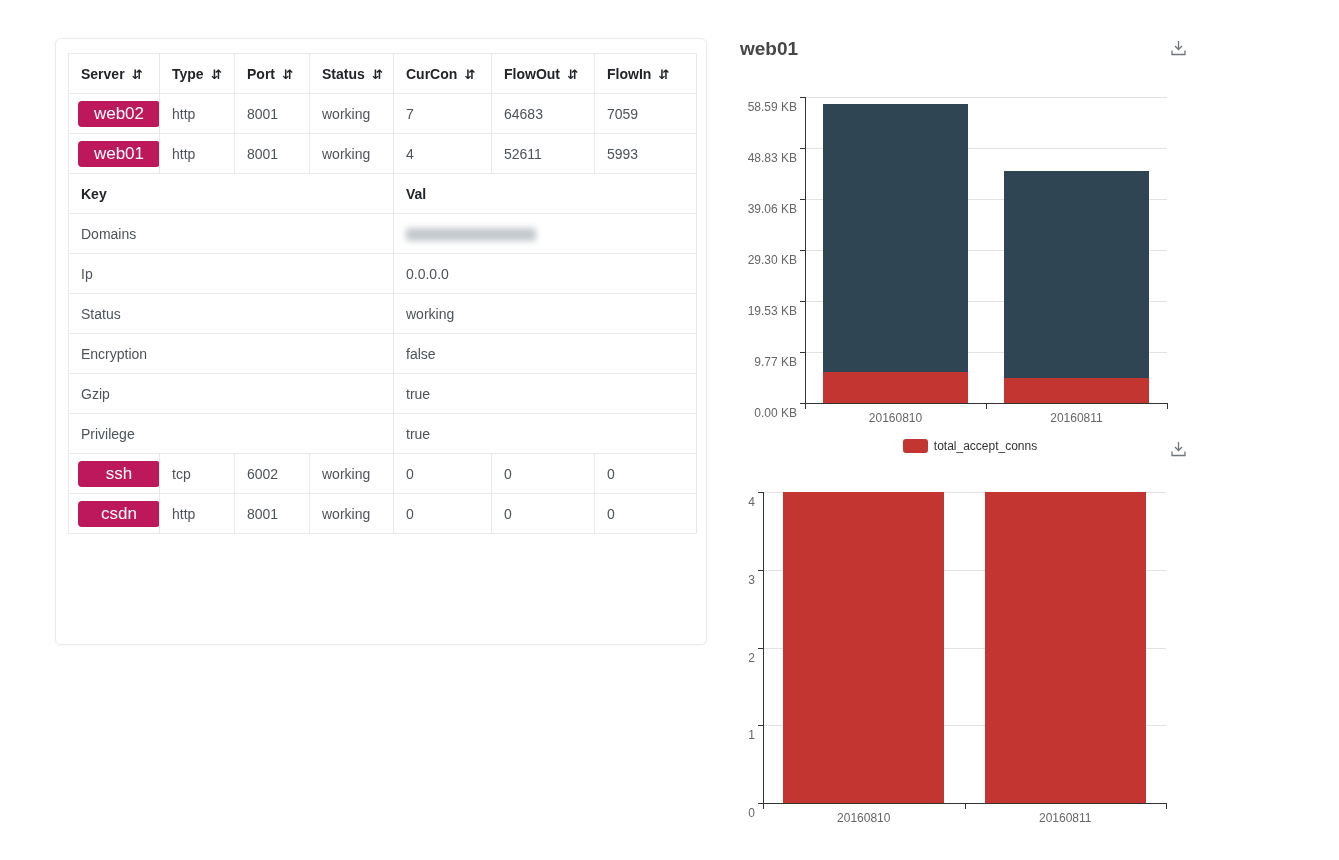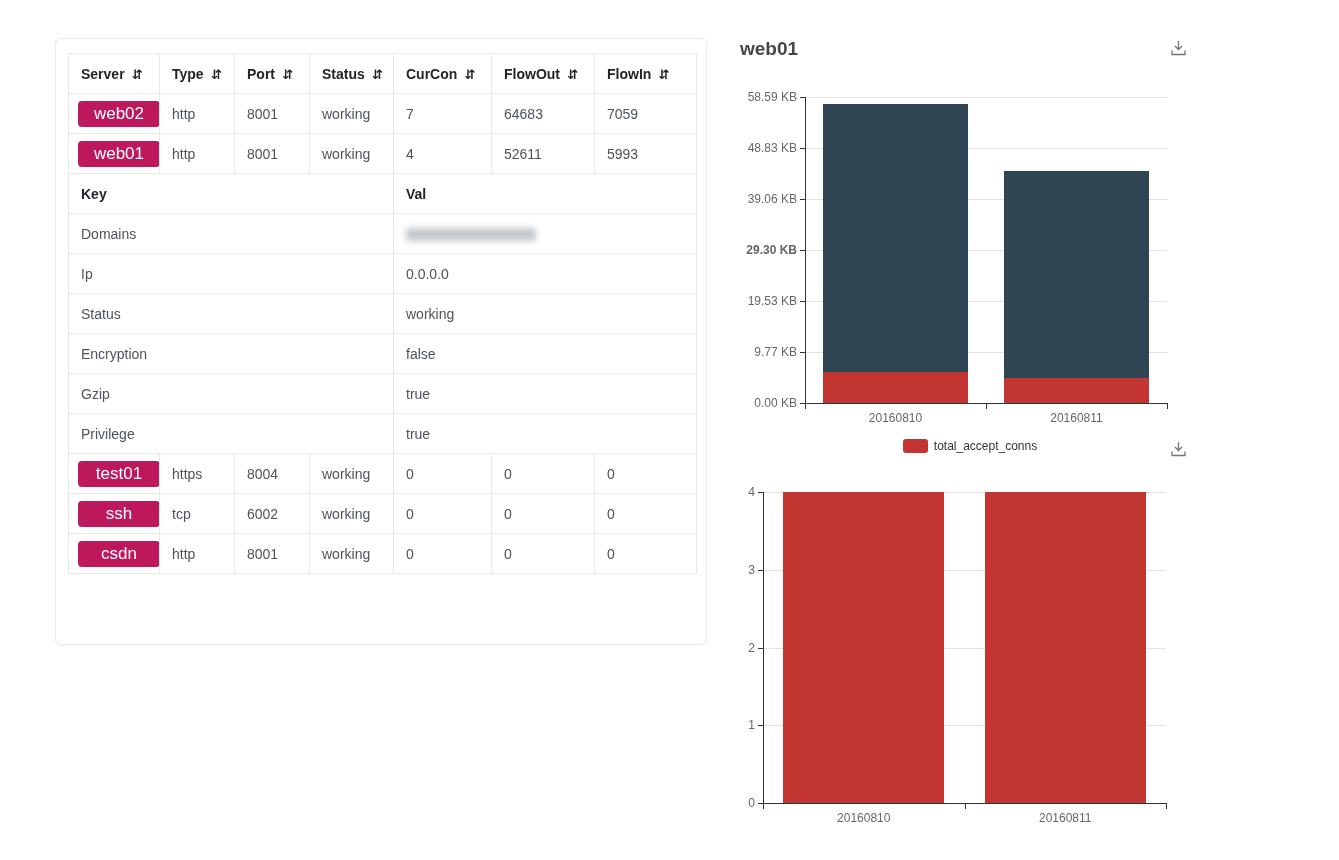--- a/index.html
+++ b/index.html
@@ -63,21 +63,21 @@
   .legend-swatch{width:25px;height:14px;border-radius:3px;margin-right:6px;}
   .legend-label{font-size:12px;color:#333;}
   .dl{position:absolute;right:12px;cursor:pointer;}
   #chart1 .dl{top:9px;}
   #chart2 .dl{top:8px;}
   .dl svg{display:block;}
 
   .gridline{position:absolute;height:1px;background:#e3e3e3;}
   .axis{position:absolute;background:#333;}
   .tick{position:absolute;background:#333;}
-  .ylabel{position:absolute;font-size:12px;color:#666;text-align:right;height:14px;line-height:14px;}
+  .ylabel{position:absolute;font-size:12px;color:#666;text-align:right;height:14px;line-height:14px;margin-top:10px;}
   .xlabel{position:absolute;font-size:12px;color:#666;text-align:center;height:14px;line-height:14px;}
   .bar-seg{position:absolute;}
 </style>
 </head>
 <body>
 
 <div class="card">
   <table class="server">
     <colgroup>
       <col style="width:91px">
@@ -138,29 +138,20 @@
         </tr>
         <tr>
           <td colspan="4">Gzip</td>
           <td colspan="3">true</td>
         </tr>
         <tr>
           <td colspan="4">Privilege</td>
           <td colspan="3">true</td>
         </tr>
         <tr>
-          <td class="badge-cell"><span class="badge">test01</span></td>
-          <td>https</td>
-          <td>8004</td>
-          <td>working</td>
-          <td>0</td>
-          <td>0</td>
-          <td>0</td>
-        </tr>
-        <tr>
           <td class="badge-cell"><span class="badge">ssh</span></td>
           <td>tcp</td>
           <td>6002</td>
           <td>working</td>
           <td>0</td>
           <td>0</td>
           <td>0</td>
         </tr>
         <tr>
           <td class="badge-cell"><span class="badge">csdn</span></td>
@@ -185,21 +176,21 @@
   </div>
 <div class="ylabel" style="left: -23px; top: 366px; width: 80px;">0.00 KB</div>
     <div class="tick" style="left: 60px; top: 373px; width: 5px; height: 1px;"></div>
     <div class="gridline" style="left: 65px; top: 322px; width: 362px;"></div>
     <div class="ylabel" style="left: -23px; top: 315px; width: 80px;">9.77 KB</div>
     <div class="tick" style="left: 60px; top: 322px; width: 5px; height: 1px;"></div>
     <div class="gridline" style="left: 65px; top: 271px; width: 362px;"></div>
     <div class="ylabel" style="left: -23px; top: 264px; width: 80px;">19.53 KB</div>
     <div class="tick" style="left: 60px; top: 271px; width: 5px; height: 1px;"></div>
     <div class="gridline" style="left: 65px; top: 220px; width: 362px;"></div>
-    <div class="ylabel" style="left: -23px; top: 213px; width: 80px; font-weight: bold;">29.30 KB</div>
+    <div class="ylabel" style="left: -23px; top: 213px; width: 80px;">29.30 KB</div>
     <div class="tick" style="left: 60px; top: 220px; width: 5px; height: 1px;"></div>
     <div class="gridline" style="left: 65px; top: 169px; width: 362px;"></div>
     <div class="ylabel" style="left: -23px; top: 162px; width: 80px;">39.06 KB</div>
     <div class="tick" style="left: 60px; top: 169px; width: 5px; height: 1px;"></div>
     <div class="gridline" style="left: 65px; top: 118px; width: 362px;"></div>
     <div class="ylabel" style="left: -23px; top: 111px; width: 80px;">48.83 KB</div>
     <div class="tick" style="left: 60px; top: 118px; width: 5px; height: 1px;"></div>
     <div class="gridline" style="left: 65px; top: 67px; width: 362px;"></div>
     <div class="ylabel" style="left: -23px; top: 60px; width: 80px;">58.59 KB</div>
     <div class="tick" style="left: 60px; top: 67px; width: 5px; height: 1px;"></div>

